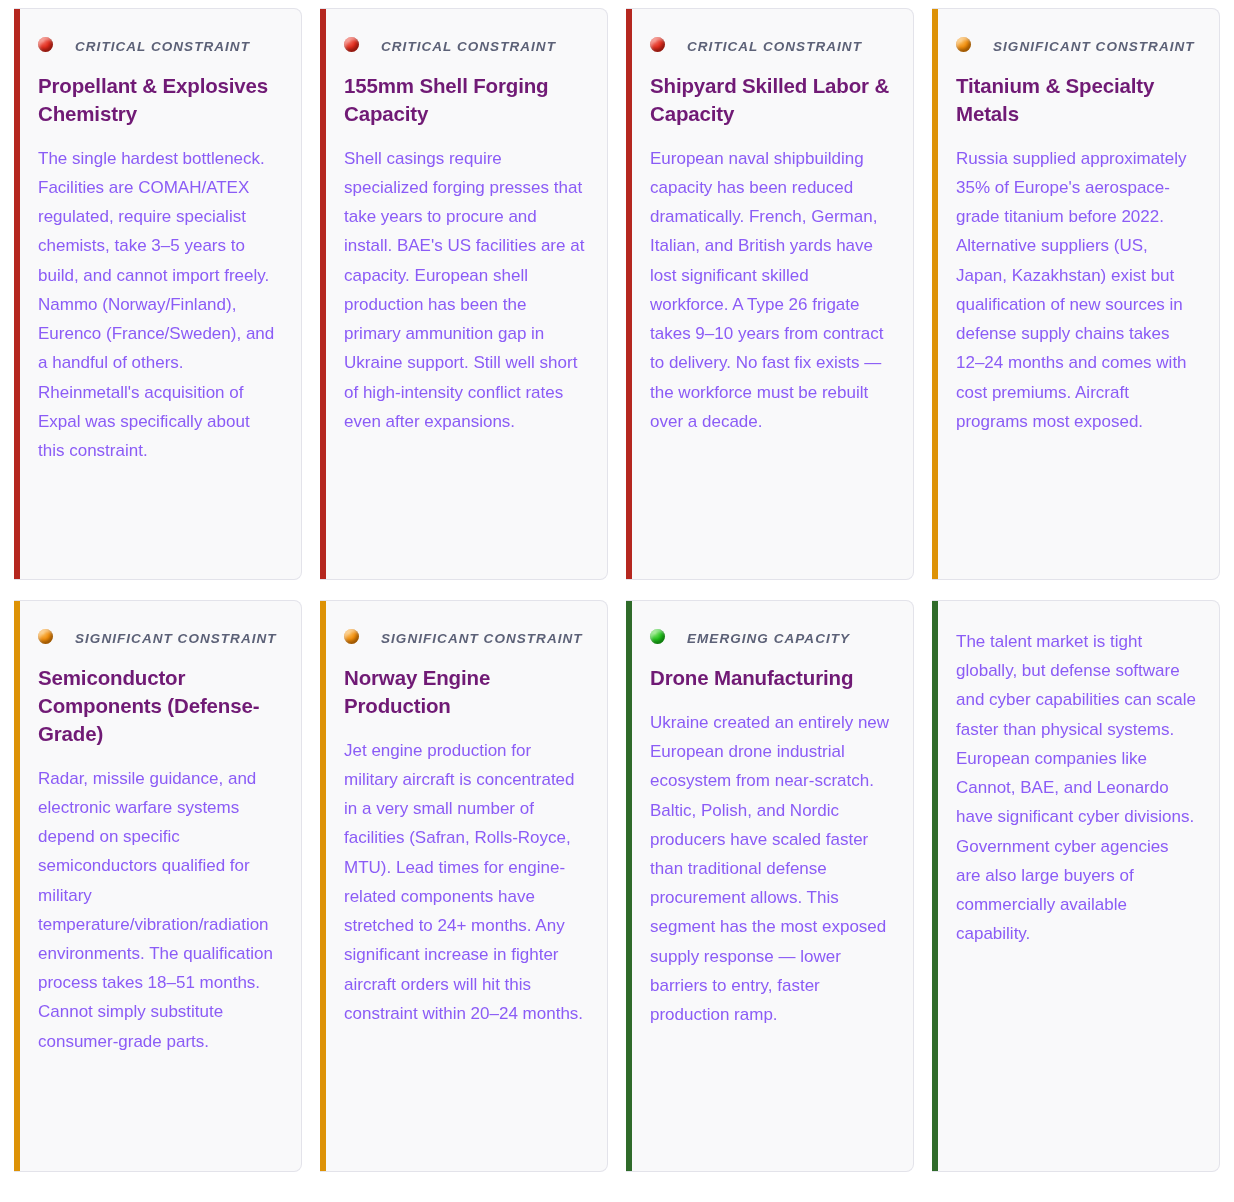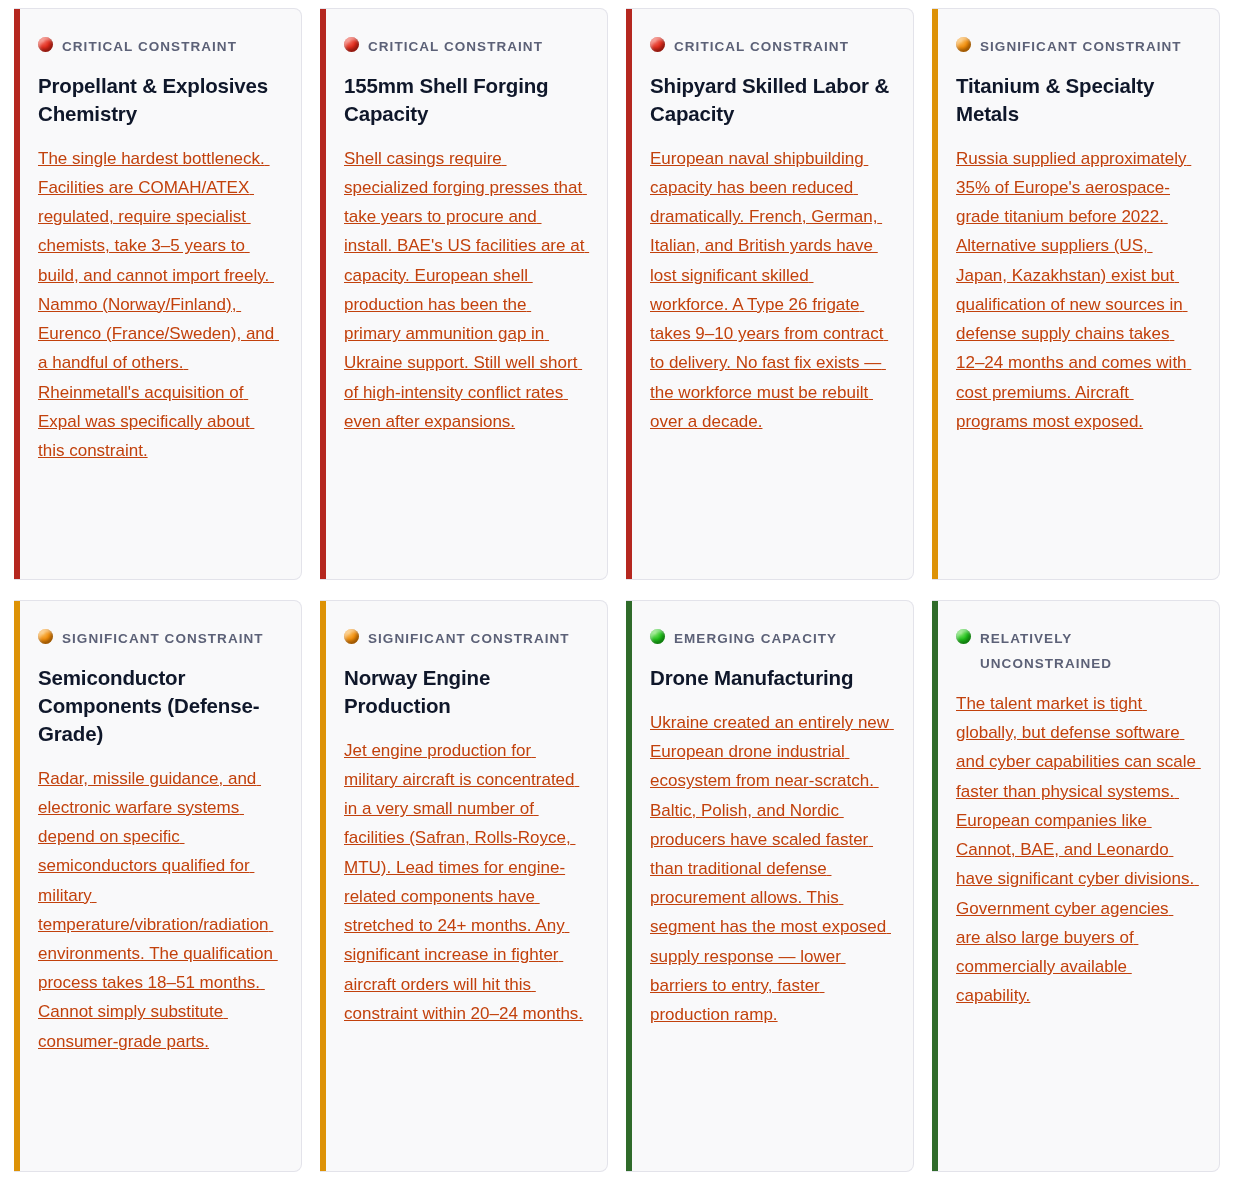--- a/index.html
+++ b/index.html
@@ -44,22 +44,23 @@
     width: 6px;
   }
   .card.accent-critical::before { background: #b5271f; }
   .card.accent-significant::before { background: #dd9206; }
   .card.accent-emerging::before { background: #2f6b2a; }
   .card.accent-unconstrained::before { background: #2f6b2a; }
 
   .card-head {
     display: flex;
     align-items: flex-start;
-    gap: 9px;
+    gap: 22px;
     margin-bottom: 12px;
+    font-style: italic;
   }
   .dot {
     flex: 0 0 auto;
     width: 15px;
     height: 15px;
     border-radius: 50%;
     margin-top: 2px;
     box-shadow: inset -2px -3px 3px rgba(0,0,0,0.28), inset 2px 3px 3px rgba(255,255,255,0.45);
   }
   .dot.red   { background: radial-gradient(circle at 34% 28%, #f26b5e 0%, #e02b1c 45%, #b51a0f 100%); }
@@ -72,34 +73,33 @@
     letter-spacing: 1.05px;
     line-height: 1.85;
     color: #5c6177;
     text-transform: uppercase;
   }
 
   .card-title {
     font-size: 20.5px;
     font-weight: 700;
     line-height: 1.36;
-    color: #0f172a;
+    color: #701a75;
     margin: 0 0 16px 0;
     letter-spacing: -0.15px;
   }
 
   .card-body {
     font-size: 17px;
     line-height: 1.72;
-    color: #c2410c;
+    color: #8b5cf6;
     margin: 0;
     white-space: pre-wrap;
     overflow-wrap: normal;
     word-break: normal;
-    text-decoration: underline;
   }
 </style>
 </head>
 <body>
 
 <div class="grid">
 
   <div class="card accent-critical">
     <div class="card-head">
       <span class="dot red"></span>
@@ -157,20 +157,16 @@
   <div class="card accent-emerging">
     <div class="card-head">
       <span class="dot green"></span>
       <span class="eyebrow">EMERGING CAPACITY</span>
     </div>
     <h3 class="card-title">Drone Manufacturing</h3>
     <p class="card-body">Ukraine created an entirely new European drone industrial ecosystem from near-scratch. Baltic, Polish, and Nordic producers have scaled faster than traditional defense procurement allows. This segment has the most exposed supply response — lower barriers to entry, faster production ramp.</p>
   </div>
 
   <div class="card accent-unconstrained">
-    <div class="card-head">
-      <span class="dot green"></span>
-      <span class="eyebrow">RELATIVELY UNCONSTRAINED</span>
-    </div>
     <p class="card-body">The talent market is tight globally, but defense software and cyber capabilities can scale faster than physical systems. European companies like Cannot, BAE, and Leonardo have significant cyber divisions. Government cyber agencies are also large buyers of commercially available capability.</p>
   </div>
 
 </div>
 
 </body></html>

